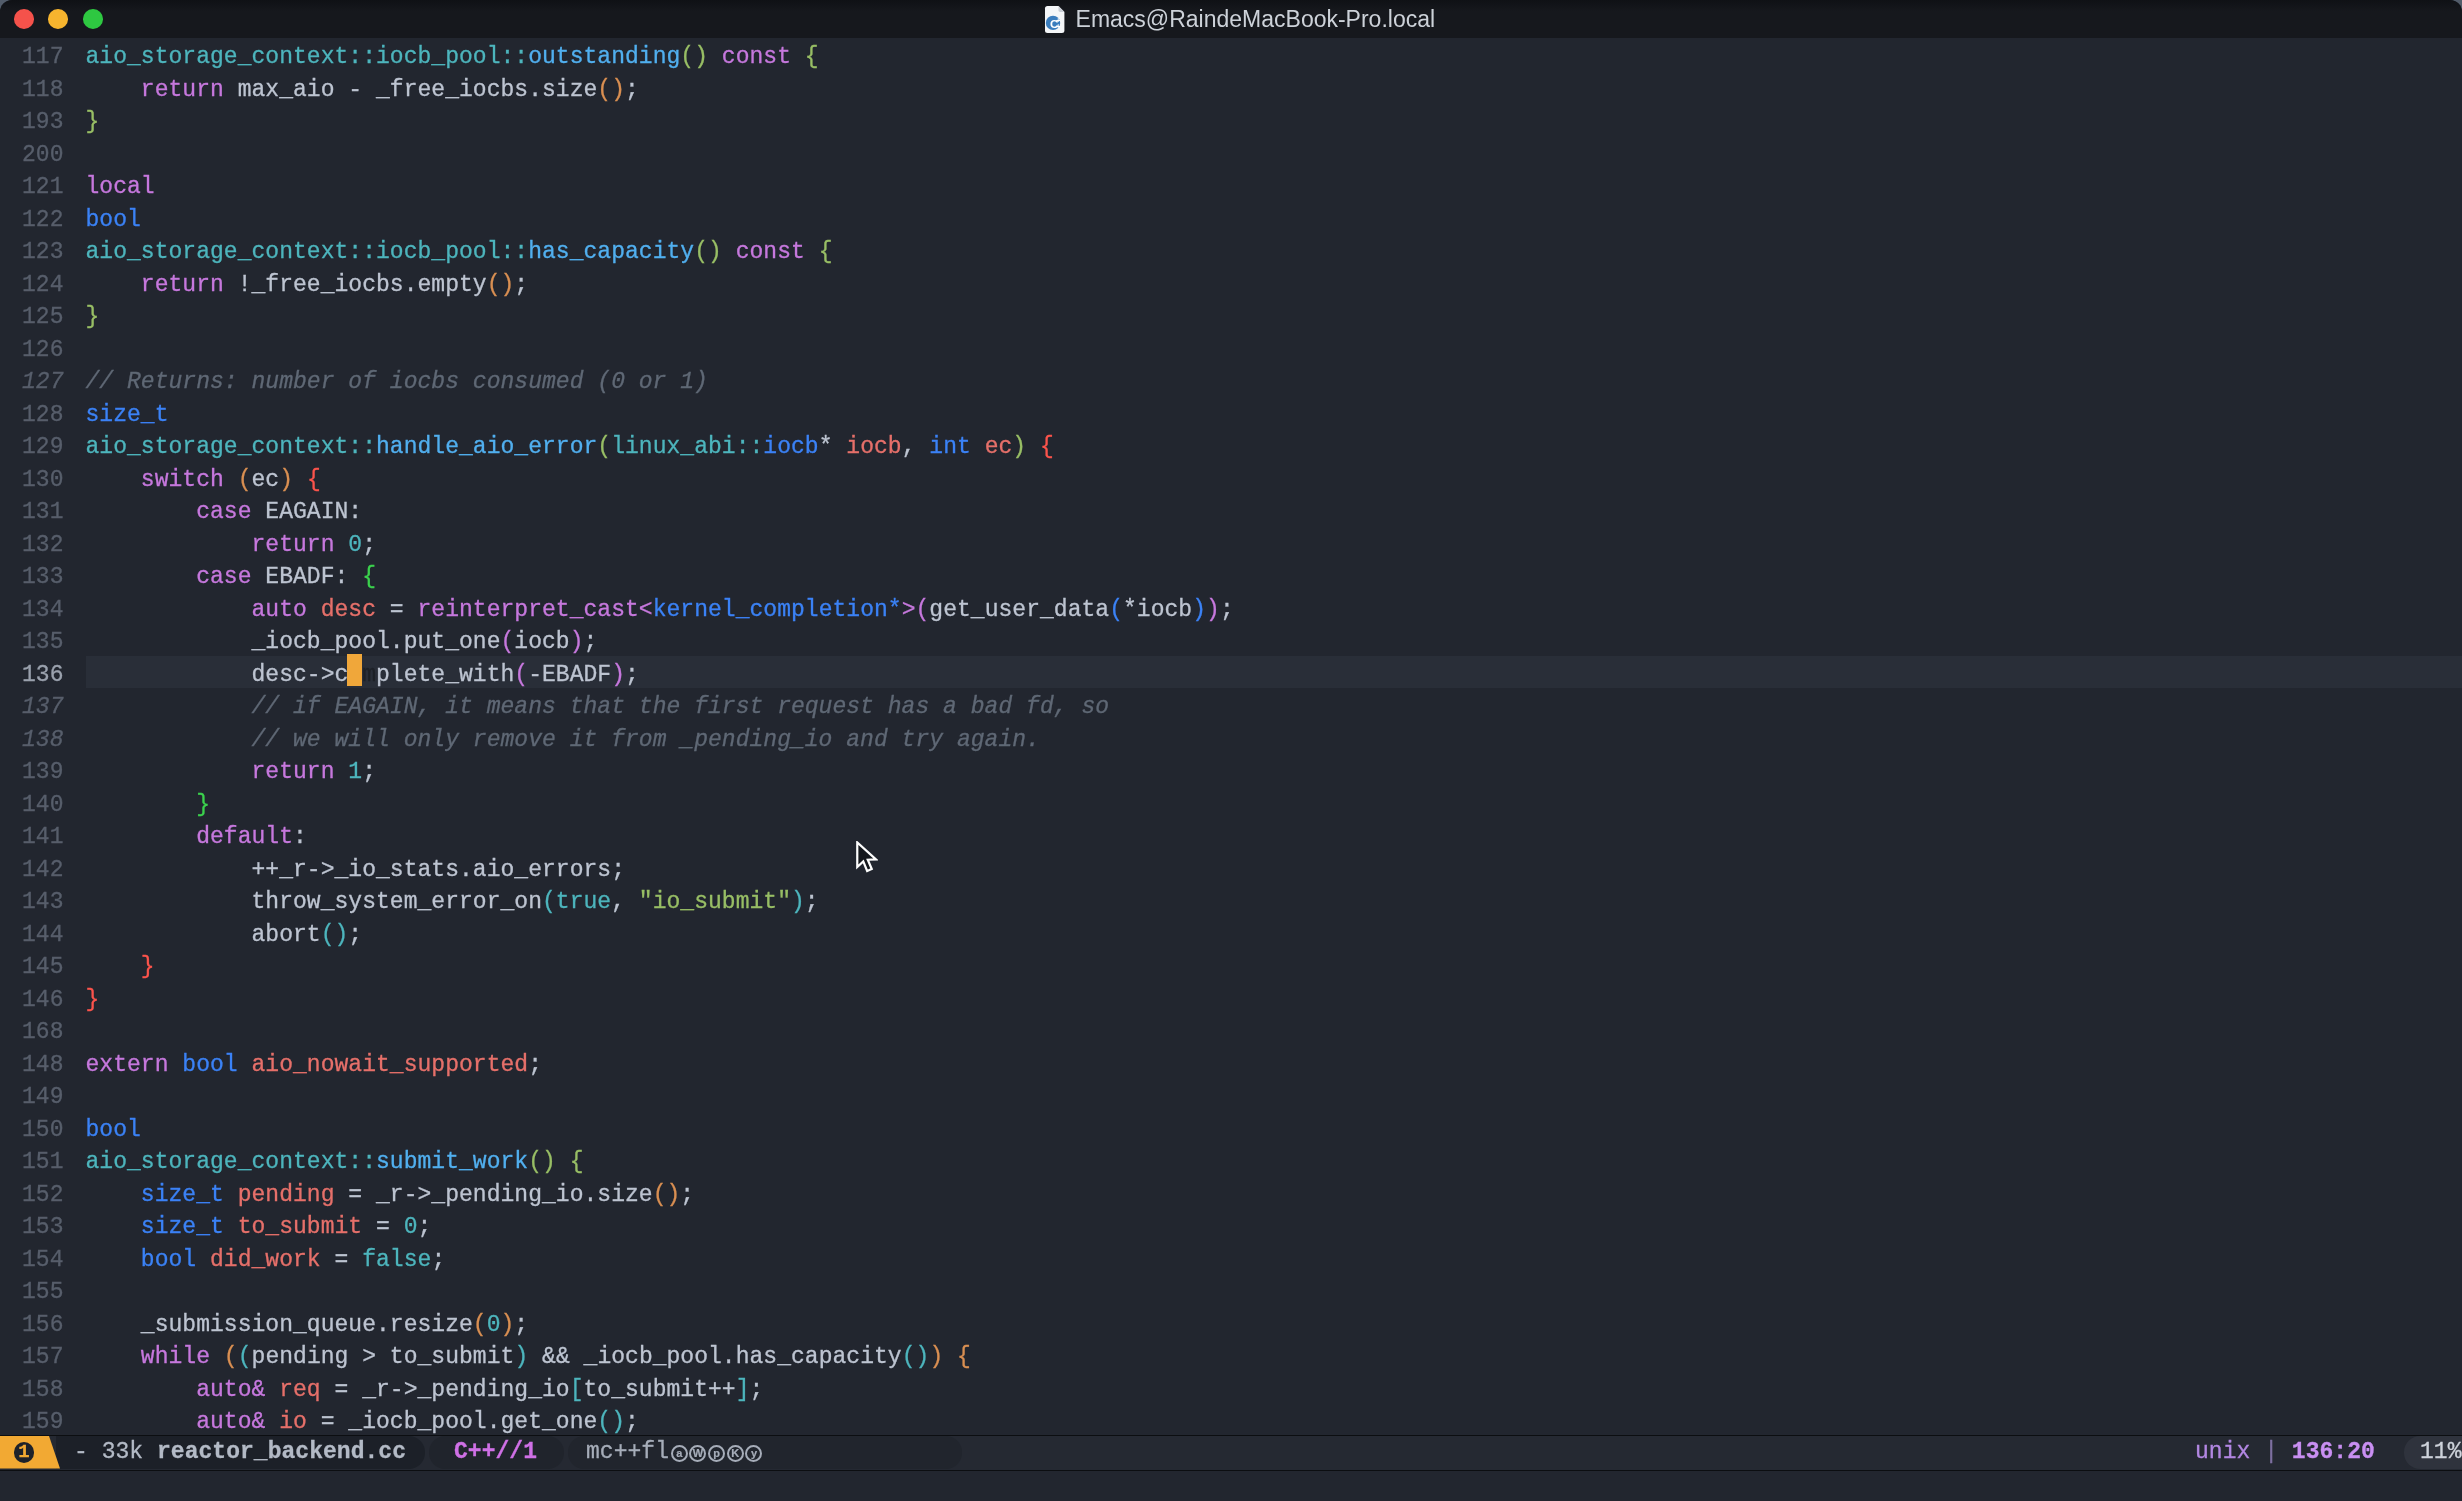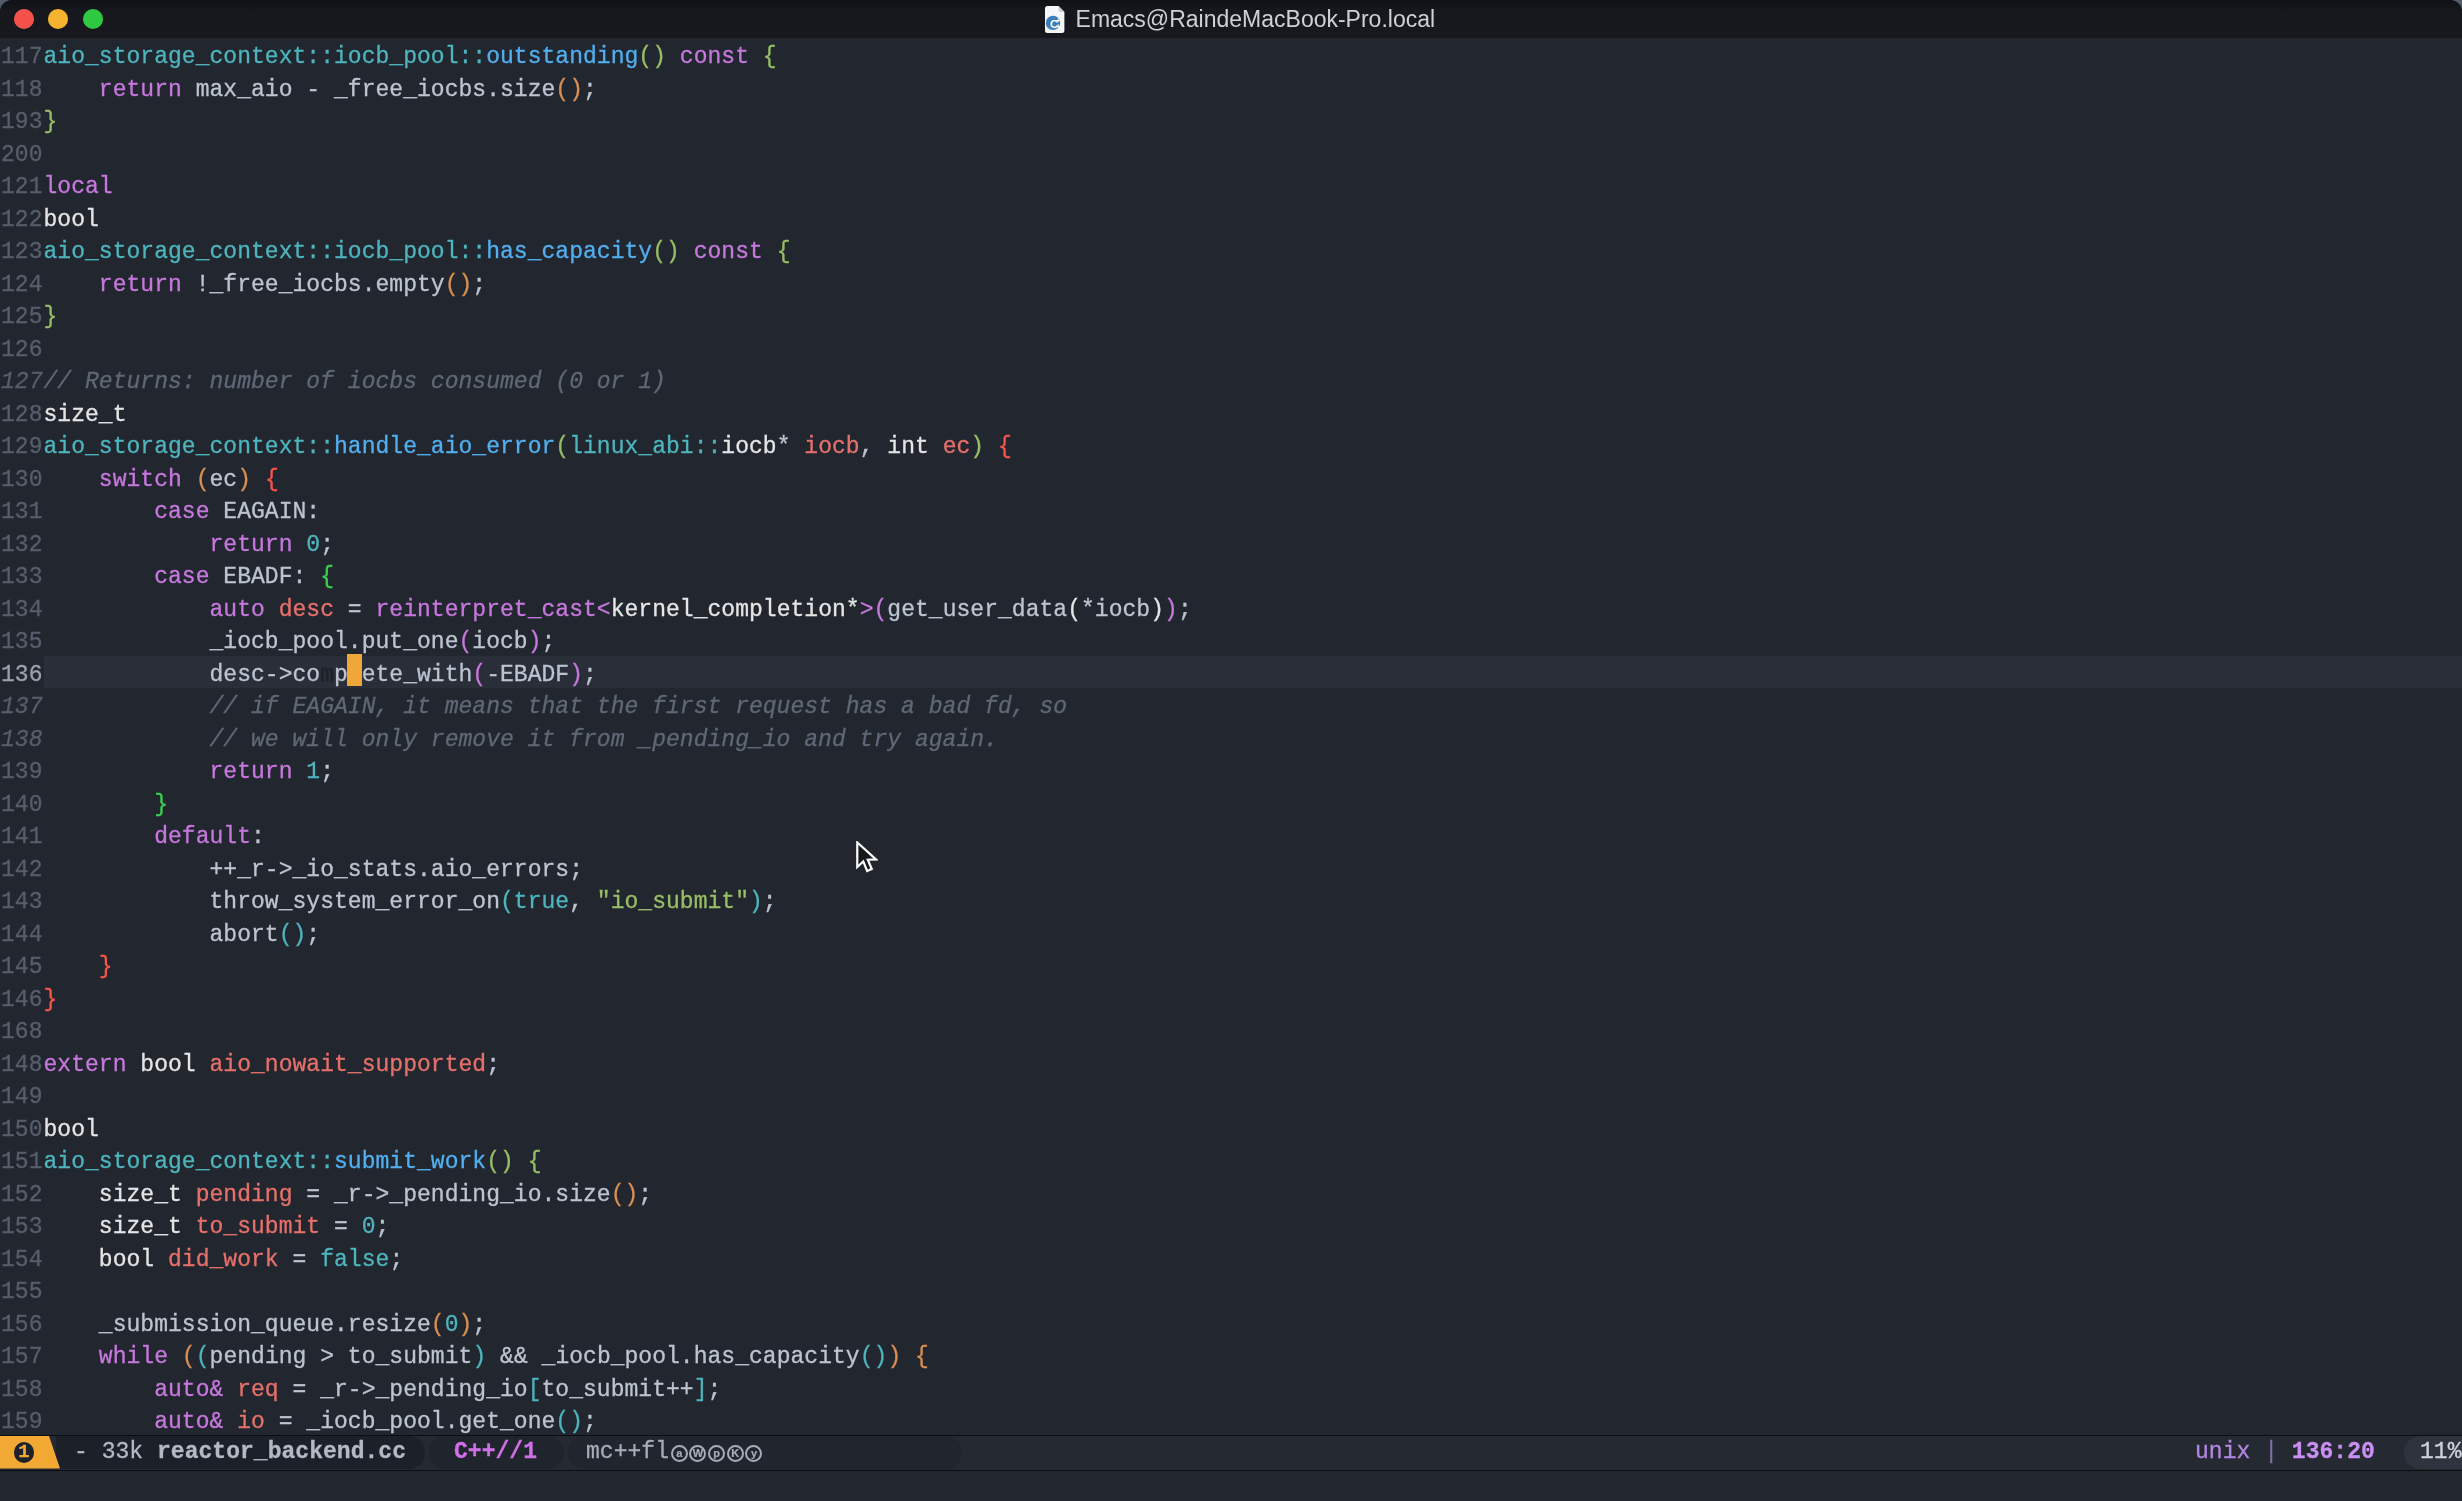--- a/index.html
+++ b/index.html
@@ -5,28 +5,28 @@
 #win{position:absolute;left:0;top:0;width:2462px;height:1501px;background:#22262f;border-radius:12px 12px 0 0;overflow:hidden}
 #titlebar{position:absolute;left:0;top:0;width:2462px;height:38px;background:linear-gradient(180deg,#0f1115 0%,#16181d 30%)}
 .tl{position:absolute;top:9px;width:19.7px;height:19.7px;border-radius:50%}
 #tl1{left:14px;background:#f5524b}
 #tl2{left:48px;background:#f6b42e}
 #tl3{left:83px;background:#2ec841}
 #title{position:absolute;left:8.5px;top:0;width:2462px;height:38px;display:flex;align-items:center;justify-content:center;color:#cdd2d9;font:23px "Liberation Sans",sans-serif}
 #title svg{margin-right:10.3px}
 #codearea{position:absolute;left:0;top:38px;width:2462px;font:23px "Liberation Mono",monospace;line-height:32.5px;letter-spacing:0.03px;color:#bdc4d1;-webkit-text-stroke:0.3px}
 .row{display:flex;height:32.5px;line-height:38px;white-space:pre}
-.ln{flex:0 0 41px;margin:0 1px;text-align:center;color:#575e6b}
+.ln{flex:0 0 41px;margin:0 22px;text-align:center;color:#575e6b}
 .lnc{font-style:italic}
 .lncur{color:#9aa1ad}
 .code{flex:1 1 auto;white-space:pre}
 .curline{background:#292e38}
 i{font-style:normal}
 .t{color:#4db5bd}.b{color:#51afef}.m{color:#c678dd}.o{color:#98be65}.r{color:#d98f52}
-.y{color:#e5e5e5}.v{color:#e6706a}.hr{color:#fc544c}.g{color:#3bd14d}
+.y{color:#3b82f6}.v{color:#e6706a}.hr{color:#fc544c}.g{color:#3bd14d}
 .cm{color:#5f6875;font-style:italic}
 .cur{position:relative;z-index:2;color:#1d2127}
 #modeline{position:absolute;left:0;top:1435px;width:2462px;height:36px;background:#252932;border-top:1.7px solid #0c0e11;border-bottom:1.7px solid #0c0e11;font:23px "Liberation Mono",monospace;letter-spacing:0.03px;-webkit-text-stroke:0.3px}
 .seg{position:absolute;top:0;height:32.5px}
 #seg1{left:56px;width:369px;background:#1c2028;border-radius:0 16.2px 16.2px 0}
 #seg2{left:429px;width:135px;background:#20242c;border-radius:16.2px}
 #seg3{left:568px;width:394px;background:#21252d;border-radius:16.2px}
 #seg4{left:2404px;width:58px;background:#2f333d;border-radius:16.2px 0 0 16.2px}
 #badge{position:absolute;left:0;top:0;width:60px;height:32.5px;background:#f2a933;clip-path:polygon(0 0,49px 0,60px 32.5px,0 32.5px)}
 #badge .c1{position:absolute;left:13.7px;top:6px;width:20.5px;height:20.5px;border-radius:50%;background:#1e222a;color:#f2a933;font:bold 19px "Liberation Mono",monospace;text-align:center;line-height:20.5px}

